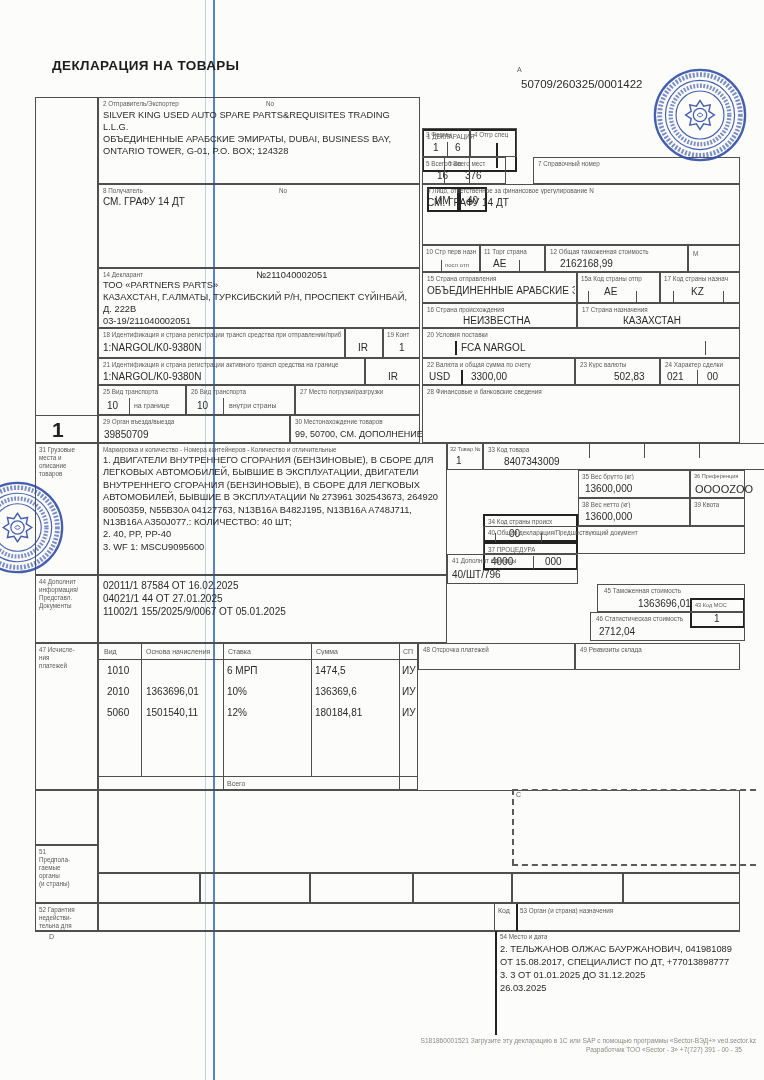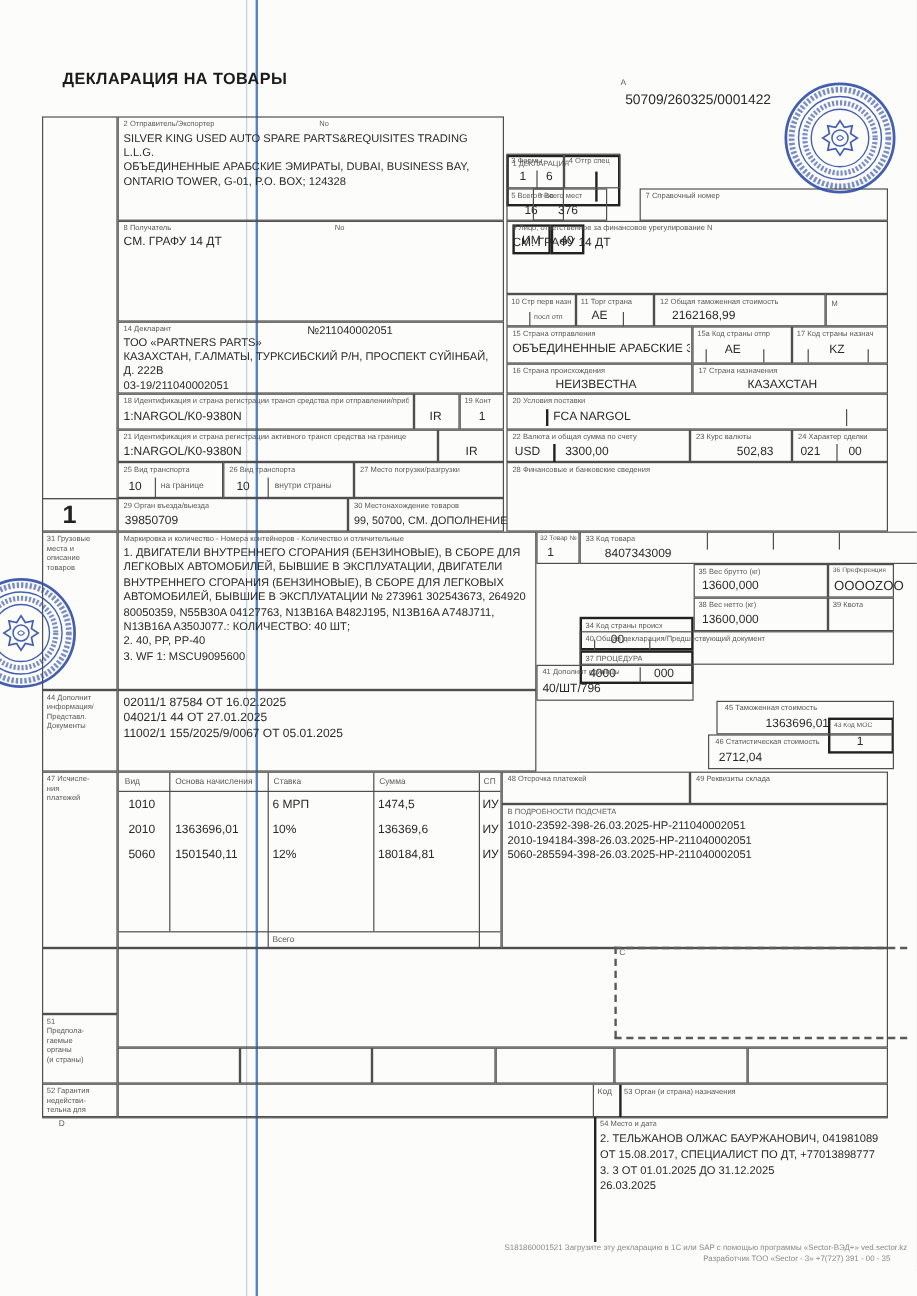--- a/index.html
+++ b/index.html
@@ -352,26 +352,20 @@
 
     <span class="lb" style="left:128px;top:136px;font-size:7px">Всего</span>
   </div>
 
   <div class="bx" style="left:418px;top:643px;width:157px;height:27px">
     <span class="lb" style="left:4px;top:2px">48 Отсрочка платежей</span>
   </div>
   <div class="bx" style="left:575px;top:643px;width:165px;height:27px">
     <span class="lb" style="left:4px;top:2px">49 Реквизиты склада</span>
   </div>
-  <div class="bx" style="left:418px;top:670px;width:322px;height:120px">
-    <span class="lb" style="left:4px;top:2px">B  ПОДРОБНОСТИ ПОДСЧЕТА</span>
-    <span class="vl sm pre" style="left:4px;top:11px;line-height:12px">1010-23592-398-26.03.2025-НР-211040002051
-2010-194184-398-26.03.2025-НР-211040002051
-5060-285594-398-26.03.2025-НР-211040002051</span>
-  </div>
 
   <div class="bx" style="left:35px;top:790px;width:63px;height:55px"></div>
   <div class="bx" style="left:35px;top:845px;width:63px;height:58px">
     <span class="lb pre" style="left:3px;top:2px;line-height:8px">51
 Предпола-
 гаемые
 органы
 (и страны)</span>
   </div>
   <div class="bx" style="left:98px;top:790px;width:642px;height:83px"></div>

